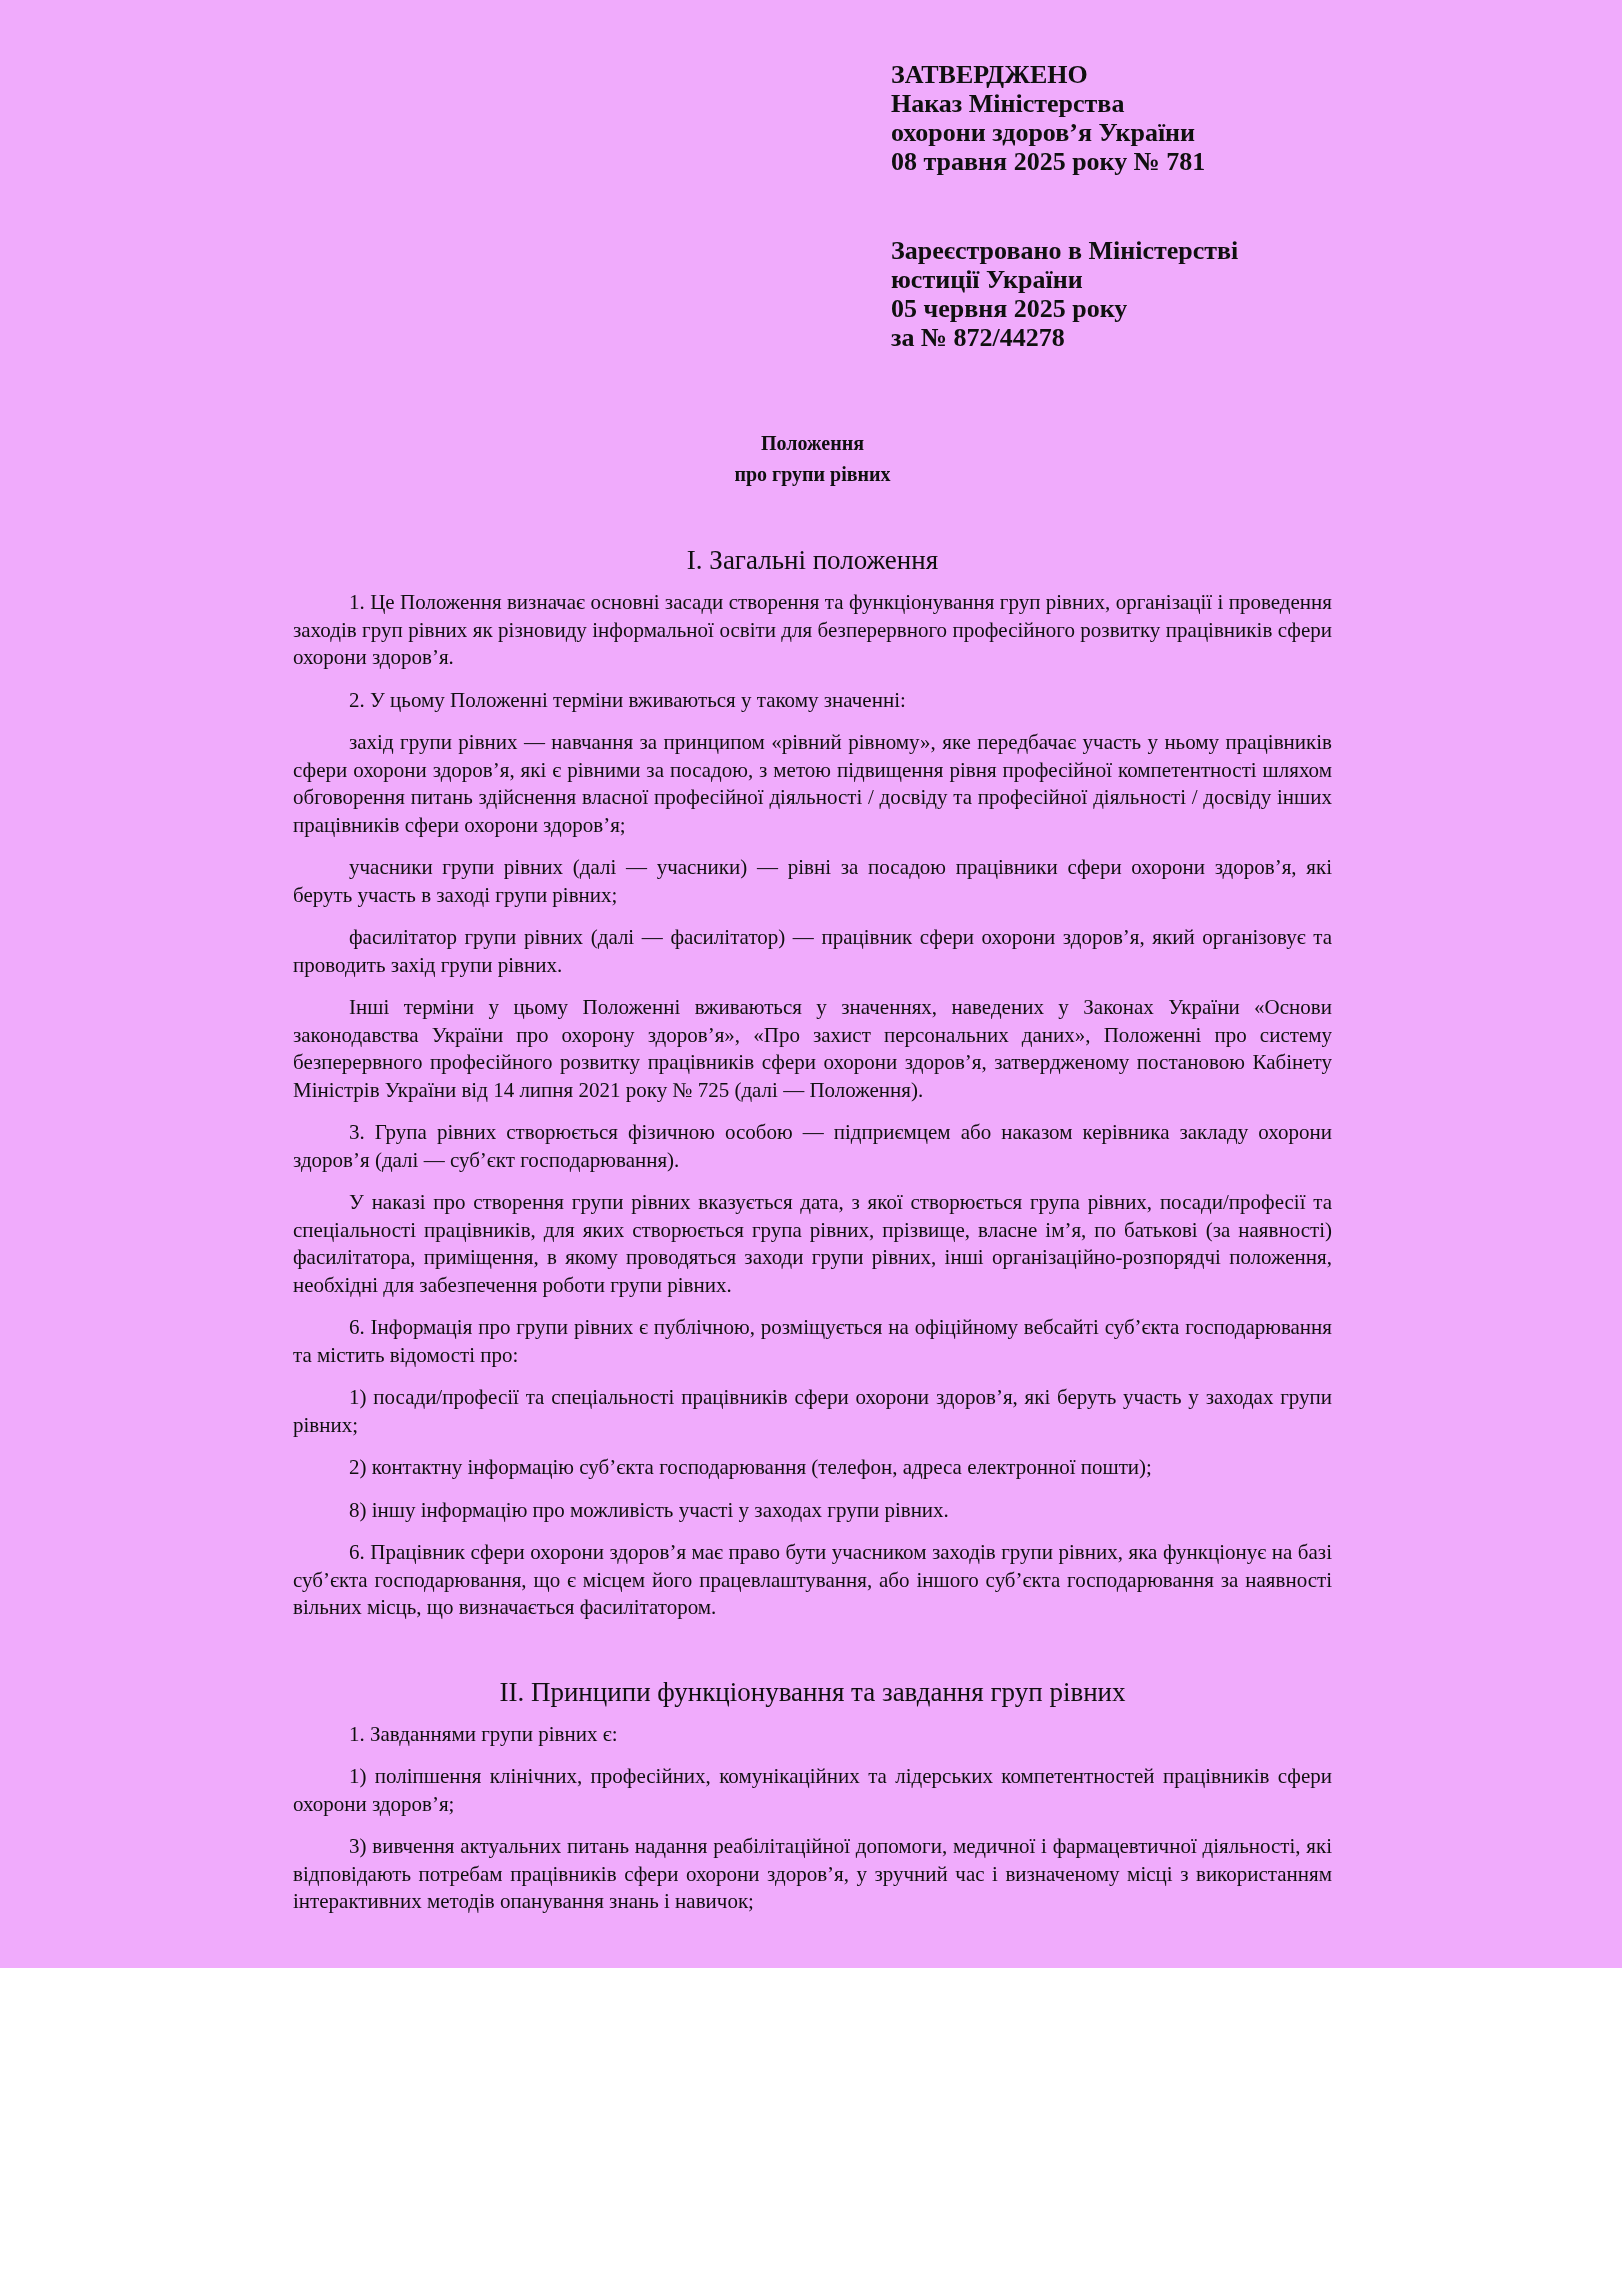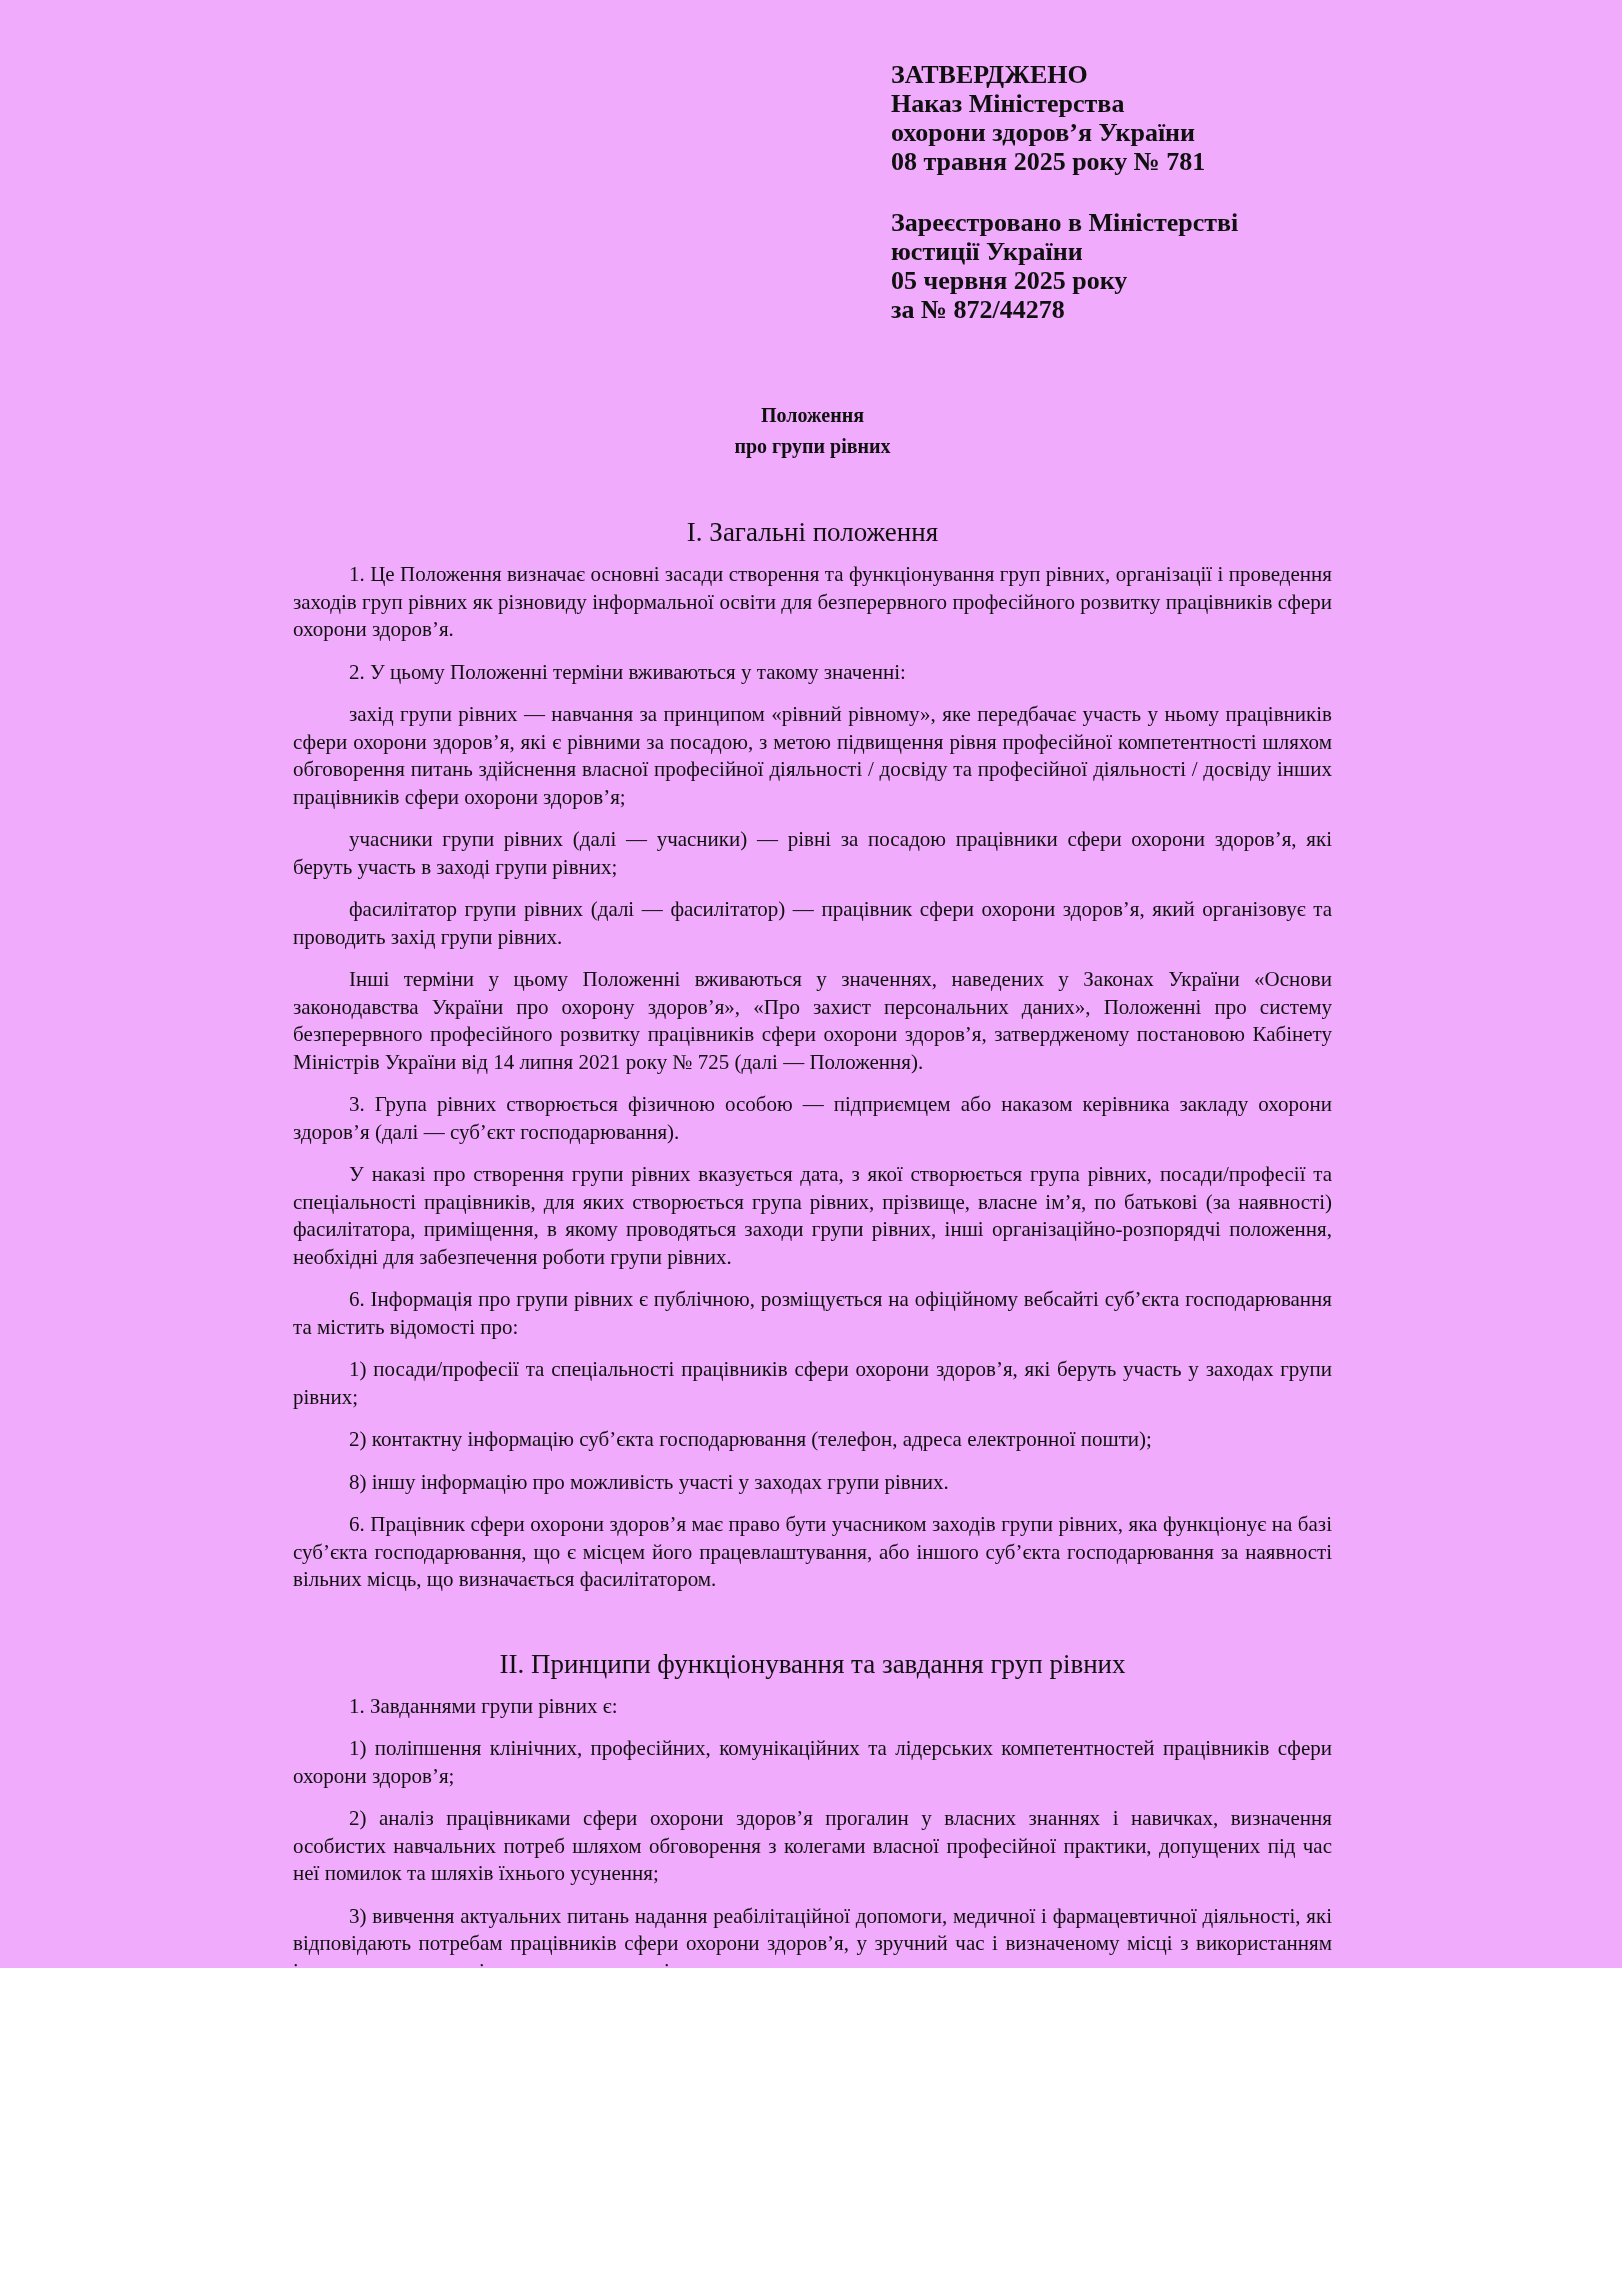--- a/index.html
+++ b/index.html
@@ -22,21 +22,21 @@
     background: #f0abfc;
   }
   
   .stamp-block {
     margin-left: 598px;
     font-weight: bold;
     font-size: 26px;
     line-height: 29px;
   }
   .stamp-block p { margin: 0; }
-  .stamp-block.registration { margin-top: 32px; }
+  .stamp-block.registration { margin-top: 60px; }
 
   
   .doc-title {
     margin-top: 76px;
     text-align: center;
     font-weight: bold;
     font-size: 20px;
     line-height: 31px;
   }
   .doc-title p { margin: 0; }
@@ -97,18 +97,17 @@
     <p class="body-par">1) посади/професії та спеціальності працівників сфери охорони здоров’я, які беруть участь у заходах групи рівних;</p>
     <p class="body-par">2) контактну інформацію суб’єкта господарювання (телефон, адреса електронної пошти);</p>
     <p class="body-par">8) іншу інформацію про можливість участі у заходах групи рівних.</p>
     <p class="body-par">6. Працівник сфери охорони здоров’я має право бути учасником заходів групи рівних, яка функціонує на базі суб’єкта господарювання, що є місцем його працевлаштування, або іншого суб’єкта господарювання за наявності вільних місць, що визначається фасилітатором.</p>
   </div>
 
   <div>
     <div class="section-heading">ІІ. Принципи функціонування та завдання груп рівних</div>
     <p class="body-par">1. Завданнями групи рівних є:</p>
     <p class="body-par">1) поліпшення клінічних, професійних, комунікаційних та лідерських компетентностей працівників сфери охорони здоров’я;</p>
-    <p class="body-par">2) аналіз працівниками сфери охорони здоров’я прогалин у власних знаннях і навичках, визначення особистих навчальних потреб шляхом обговорення з колегами власної професійної практики, допущених під час неї помилок та шляхів їхнього усунення;</p>
     <p class="body-par">3) вивчення актуальних питань надання реабілітаційної допомоги, медичної і фармацевтичної діяльності, які відповідають потребам працівників сфери охорони здоров’я, у зручний час і визначеному місці з використанням інтерактивних методів опанування знань і навичок;</p>
   </div>
 
 </div>
 
 
 </body></html>

